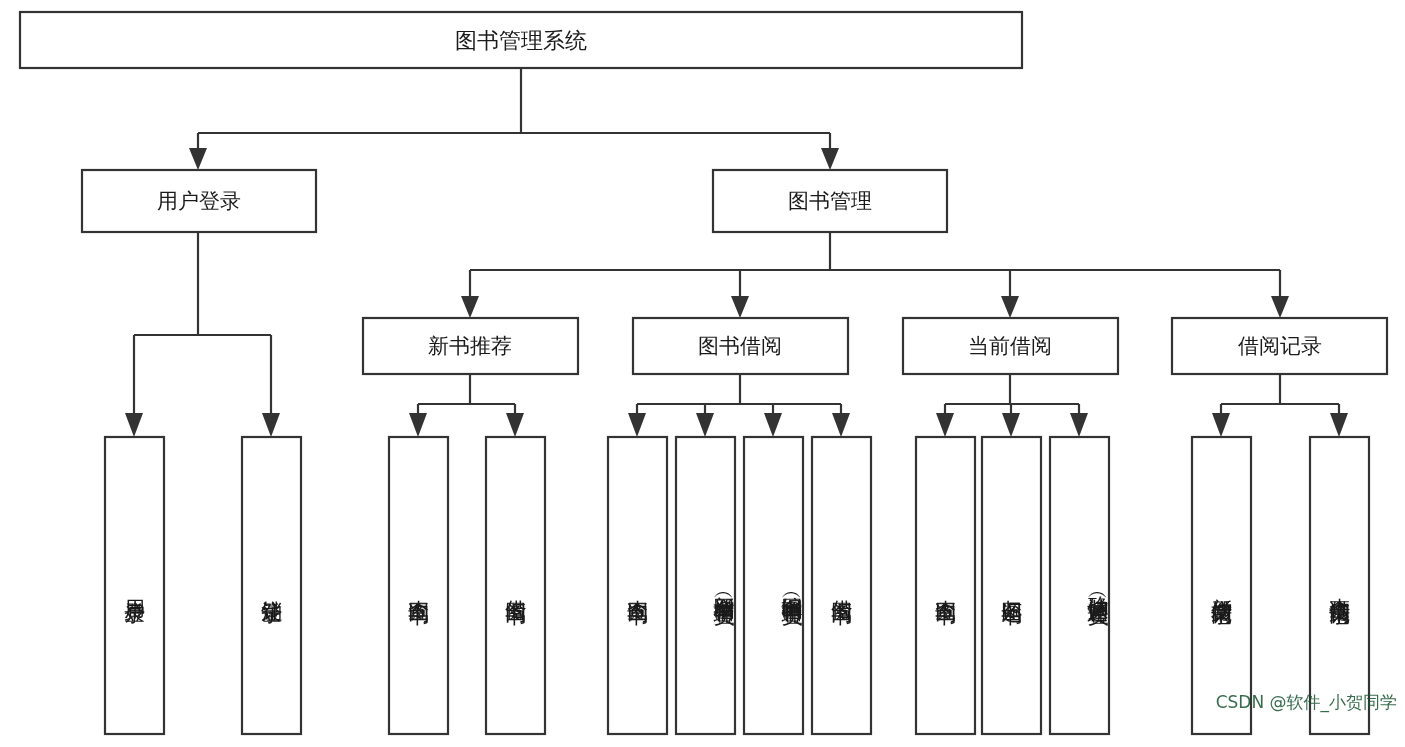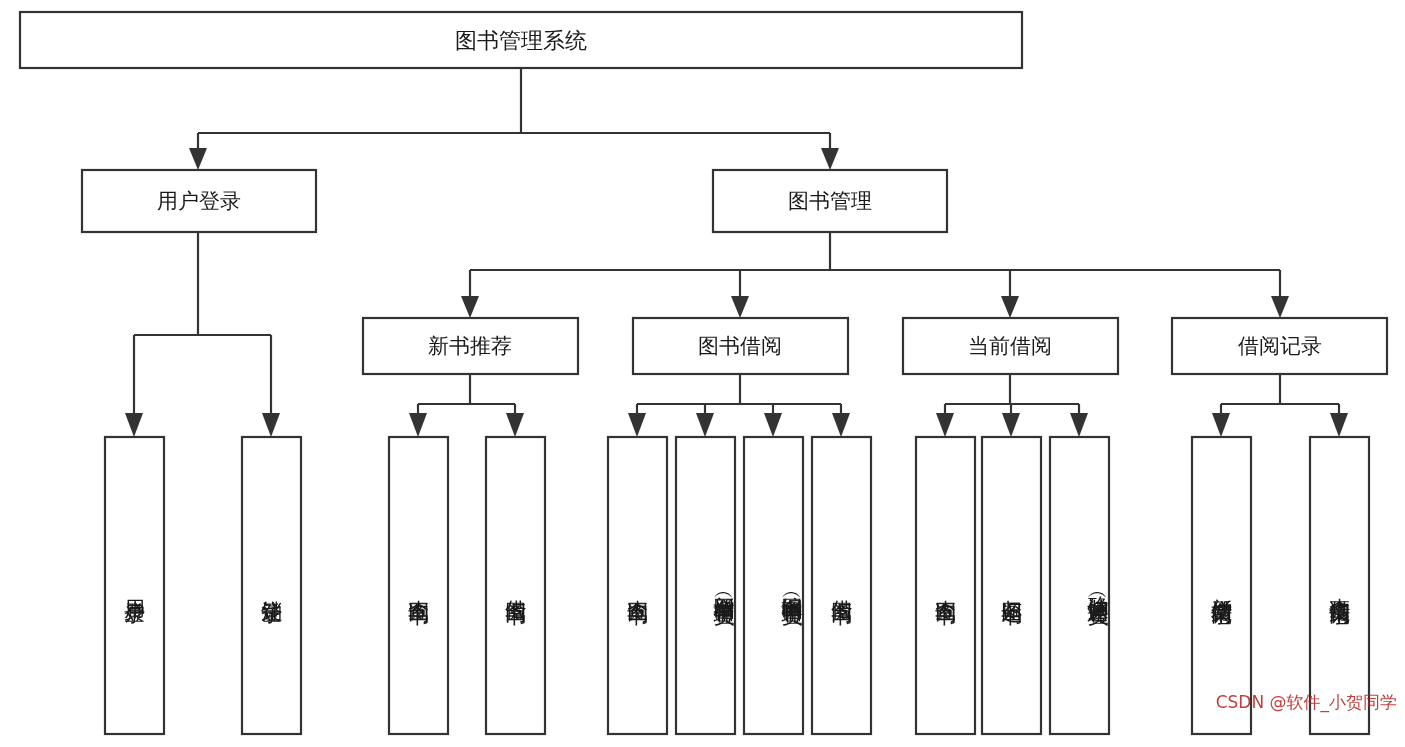--- a/index.html
+++ b/index.html
@@ -67,21 +67,21 @@
     white-space: nowrap;
     pointer-events: none;
     user-select: none;
   }
   .watermark {
     position: absolute;
     right: 8px;
     bottom: 4px;
     font-family: "DejaVu Sans", "Liberation Sans", sans-serif;
     font-size: 17px;
-    color: #b91c1c;
+    color: #14532d;
     opacity: 0.85;
     white-space: nowrap;
     user-select: none;
   }
 </style>
 </head>
 <body>
 
 <div id="diagram-root">
 

